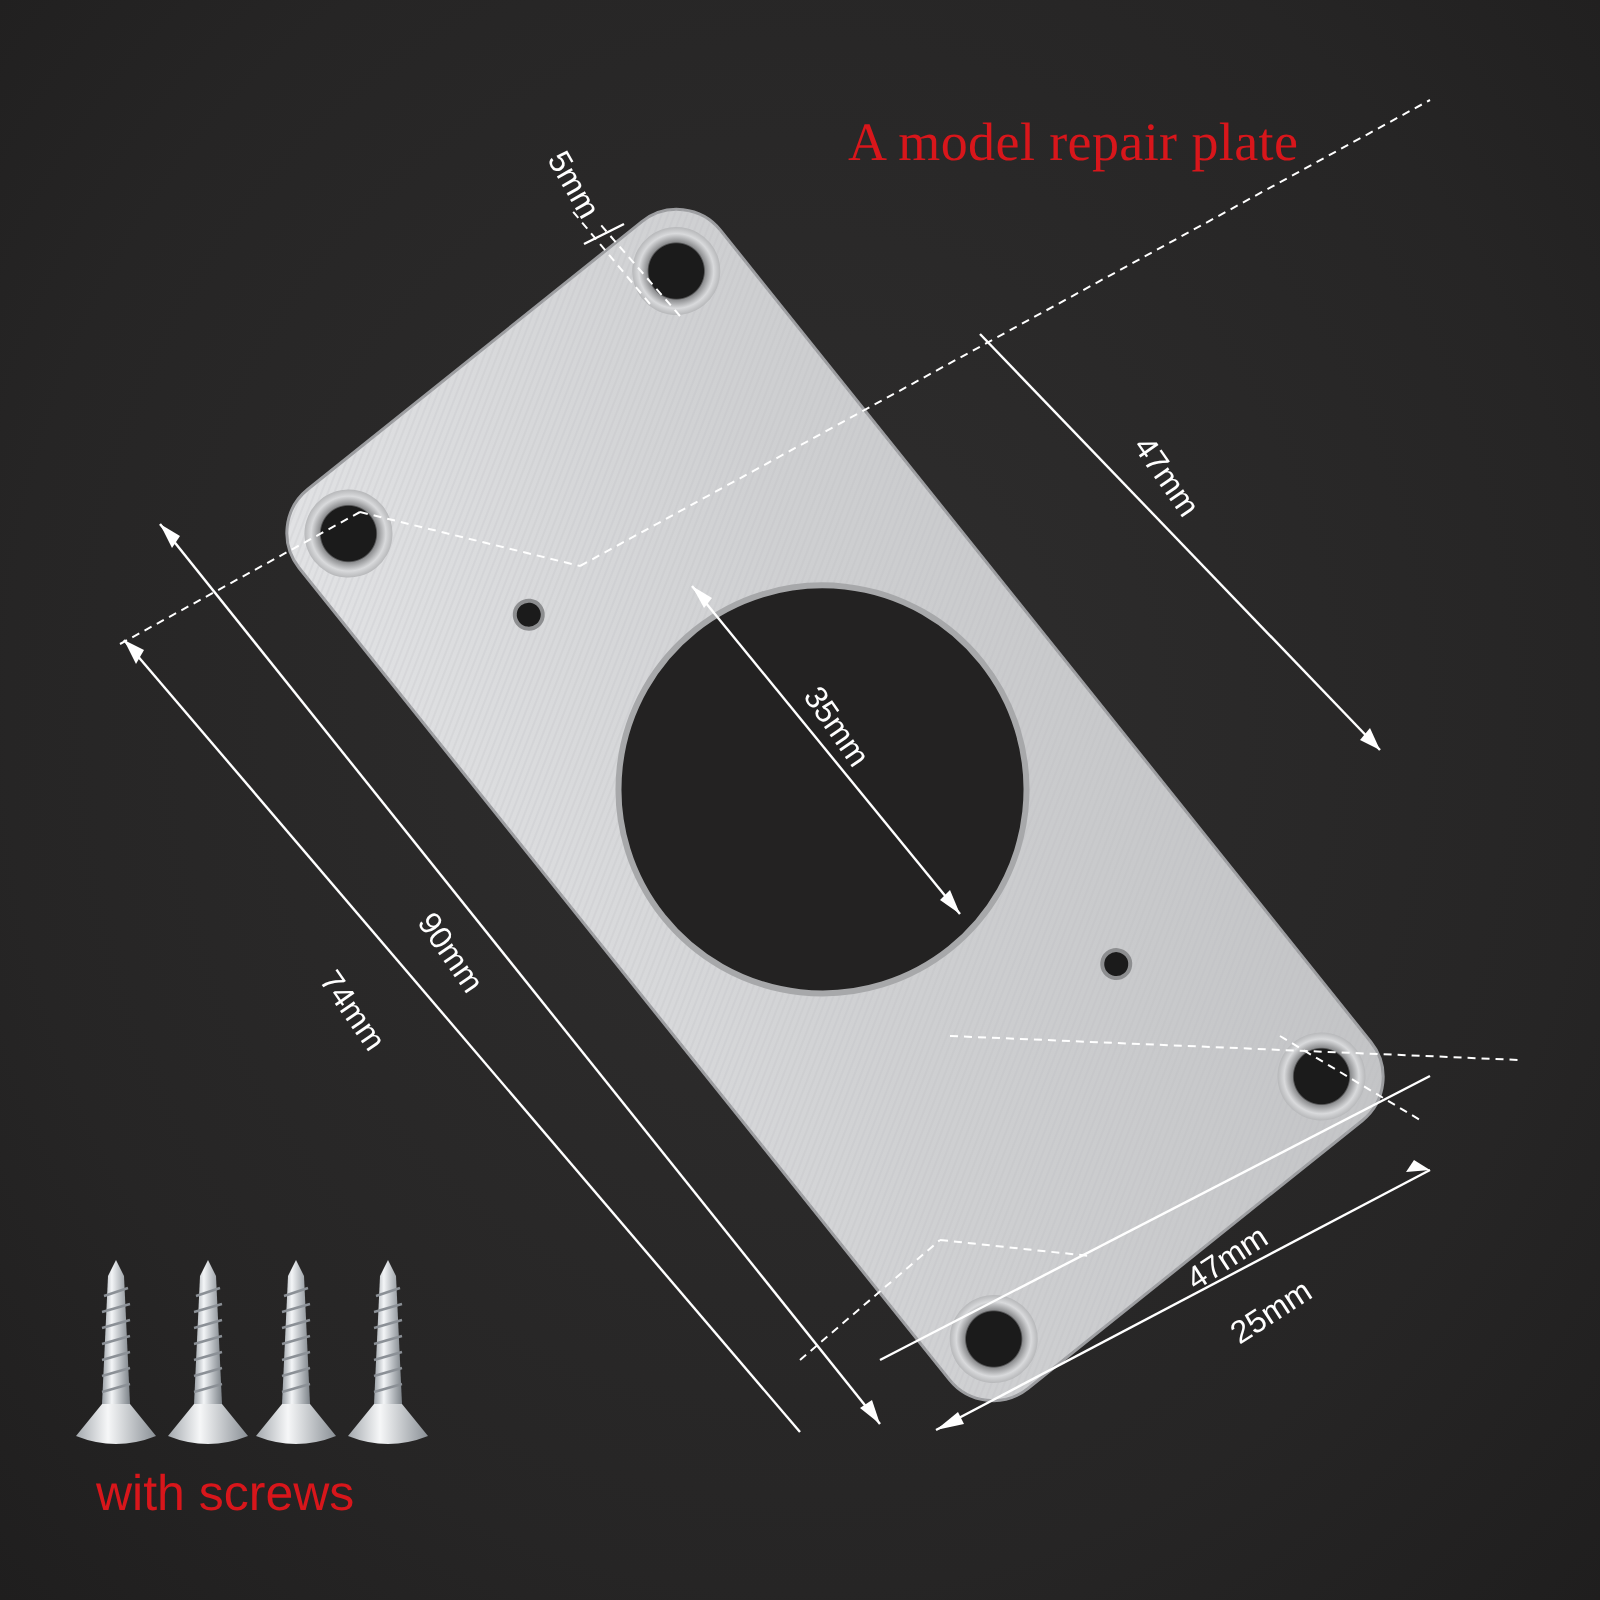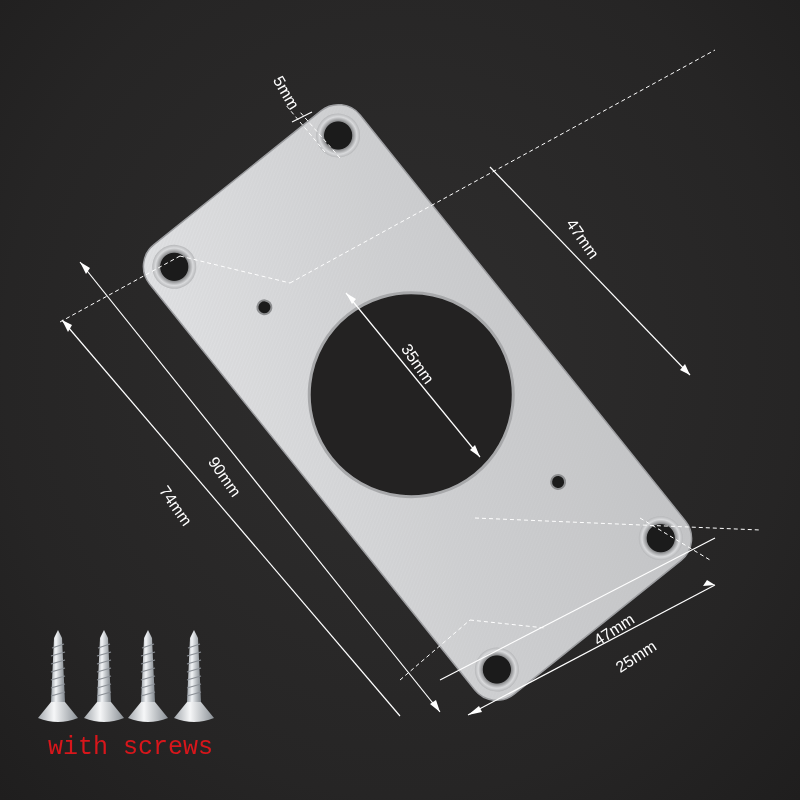--- a/index.html
+++ b/index.html
@@ -11,21 +11,21 @@
   .stage { position: relative; width: 800px; height: 800px; background: radial-gradient(ellipse at 50% 45%, #2f2e2e 0%, #262525 70%, #1f1e1e 100%); }
   svg.main { position: absolute; left: 0; top: 0; }
   .title {
     position: absolute; left: 424px; top: 56px;
     font-family: "Liberation Serif", "DejaVu Serif", serif;
     font-size: 27px; color: #d8161b; letter-spacing: 0.2px;
     white-space: nowrap;
   }
   .caption {
     position: absolute; left: 48px; top: 733px;
-    font-family: Liberation Mono, monospace;
+    font-family: Liberation Sans, sans-serif;
     font-size: 25px; color: #d8161b; white-space: nowrap;
   }
   .dim {
     position: absolute; color: #ffffff; font-size: 16px;
     font-family: "Liberation Sans", sans-serif; white-space: nowrap;
     transform-origin: center center;
   }
 </style>
 </head>
 <body>
@@ -166,20 +166,21 @@
           <line x1="-7" y1="42" x2="7" y2="38"></line>
             <line x1="-7" y1="50" x2="7" y2="46"></line>
             <line x1="-7" y1="58" x2="7" y2="54"></line>
             <line x1="-7" y1="66" x2="7" y2="62"></line>
         </g>
         <path d="M-7,72 L7,72 L20,88 Q0,96 -20,88 Z" fill="url(#headGrad)"></path>
       </g>
     </g>
   </svg>
 
+  <div class="title">A model repair plate</div>
 
   <div class="dim" style="left:268px; top:84px; transform: rotate(60deg);">5mm</div>
   <div class="dim" style="left:560px; top:230px; transform: rotate(55deg);">47mm</div>
   <div class="dim" style="left:395px; top:355px; transform: rotate(55deg);">35mm</div>
   <div class="dim" style="left:202px; top:468px; transform: rotate(55deg);">90mm</div>
   <div class="dim" style="left:153px; top:497px; transform: rotate(55deg);">74mm</div>
   <div class="dim" style="left:592px; top:621px; transform: rotate(-33deg);">47mm</div>
   <div class="dim" style="left:614px; top:648px; transform: rotate(-33deg);">25mm</div>
 
   <div class="caption">with screws</div>

